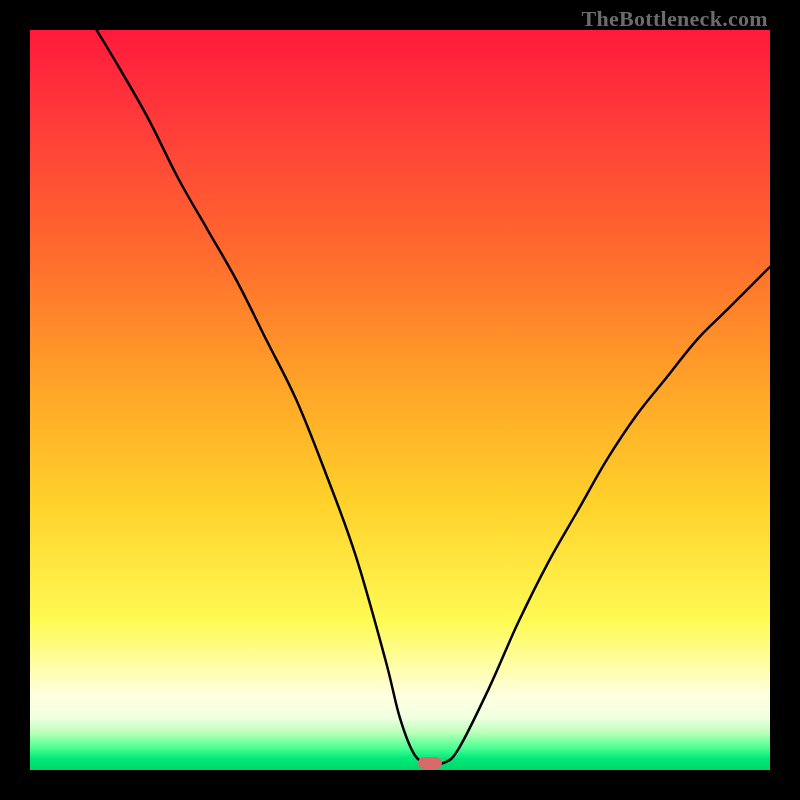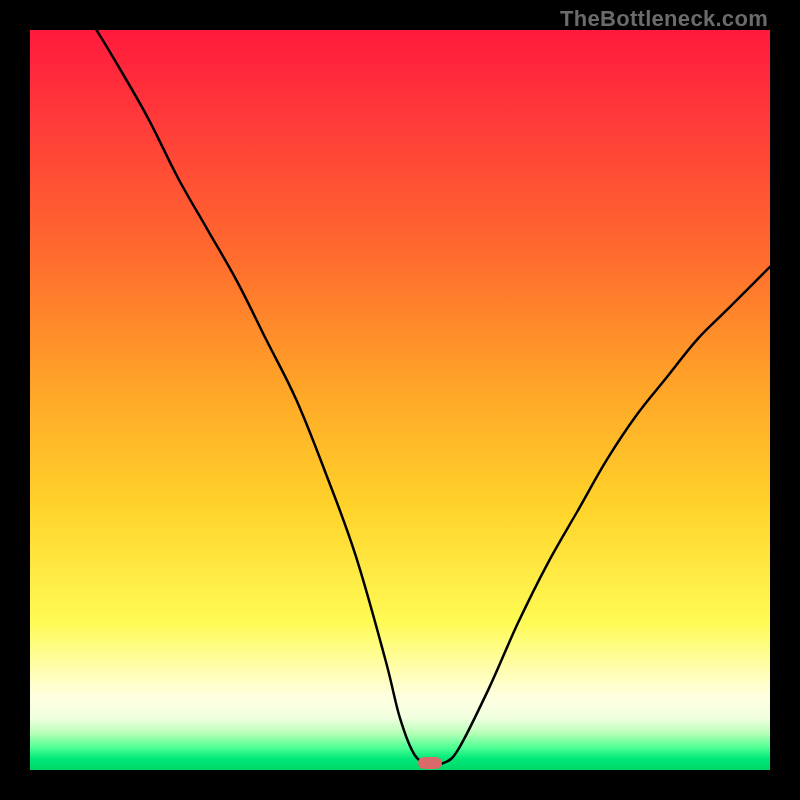--- a/index.html
+++ b/index.html
@@ -42,20 +42,21 @@
   }
   .attribution {
     position: absolute;
     top: 6px;
     right: 32px;
     color: #6b6b6b;
     font-size: 22px;
     font-weight: 600;
     letter-spacing: 0.3px;
     z-index: 5;
+    font-family: Liberation Serif, serif;
   }
   svg.curve {
     position: absolute;
     left: 0;
     top: 0;
     width: 740px;
     height: 740px;
   }
   .marker {
     position: absolute;

